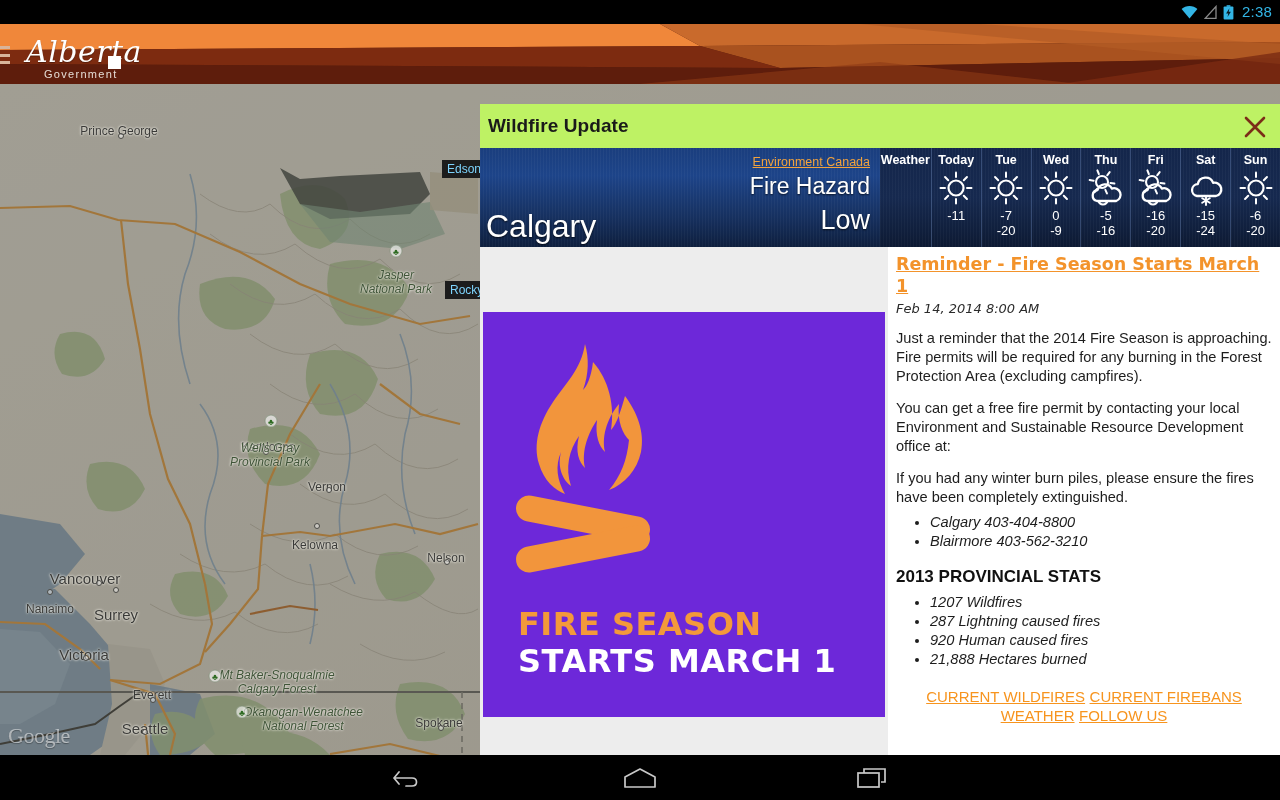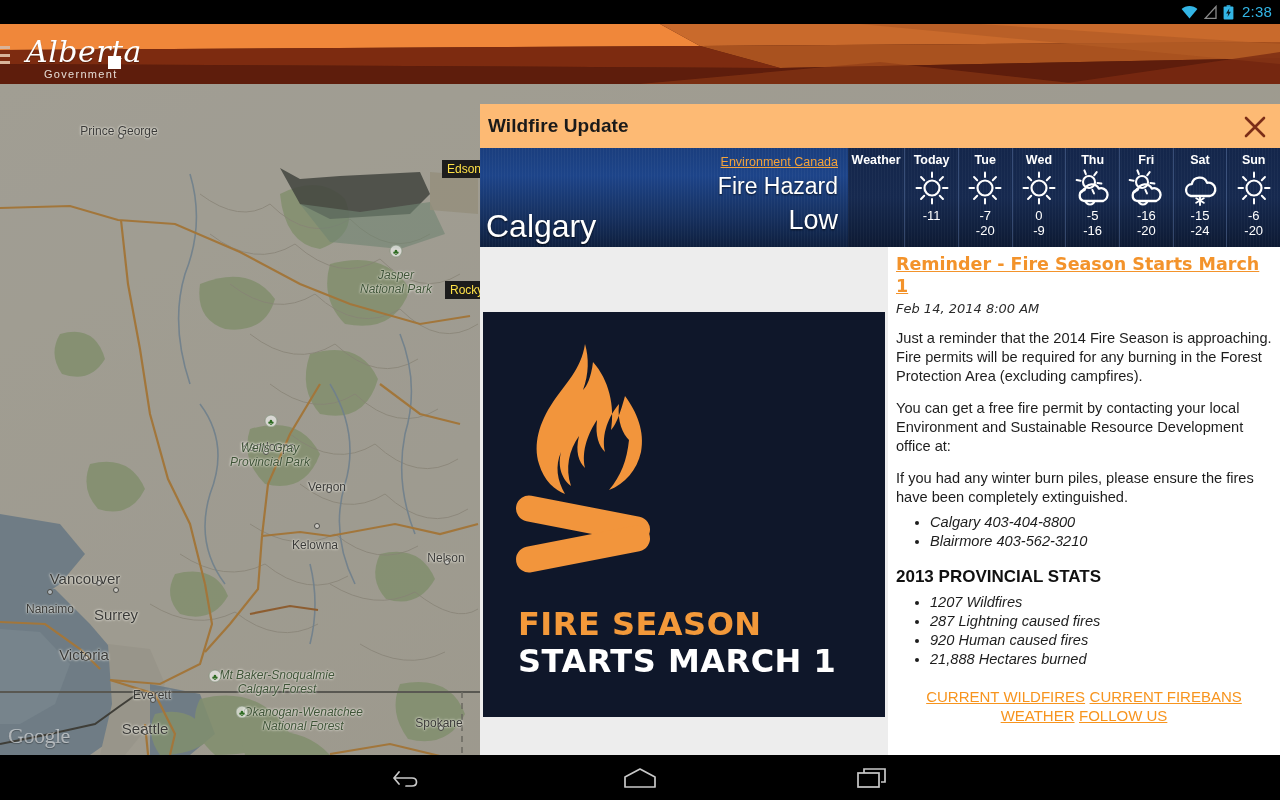--- a/index.html
+++ b/index.html
@@ -40,21 +40,21 @@
     border:1.4px solid #4a4a46; background:rgba(255,255,255,.45);
     transform:translate(-50%,-50%);
   }
   .map-park-dot{
     position:absolute; width:13px; height:13px; border-radius:50%;
     background:rgba(255,255,255,.6); border:1px solid rgba(90,110,80,.5);
     transform:translate(-50%,-50%); display:flex; align-items:center; justify-content:center;
     font-size:9px; color:#2e6b22;
   }
   .map-town-box{
-    position:absolute; background:#1c1c1c; color:#fde047; font-size:12px;
+    position:absolute; background:#1c1c1c; color:#7dd3fc; font-size:12px;
     padding:2px 5px; white-space:nowrap;
   }
   #google-wm{
     position:absolute; left:8px; bottom:6px; font-size:22px; color:rgba(255,255,255,.55);
     font-family:"Liberation Serif", serif; letter-spacing:-.5px;
     text-shadow:0 1px 1px rgba(0,0,0,.35);
   }
 
   
   #ab-header{
@@ -80,35 +80,35 @@
     display:flex; flex-direction:column; justify-content:space-between;
   }
   #ab-menu i{ display:block; height:3px; background:#d8b49a; }
 
   
   #dialog{
     position:absolute; left:480px; top:80px; width:800px; height:675px;
     background:#ededed; overflow:hidden;
   }
   #dialog-titlebar{
-    position:relative; height:44px; background:#fdba74;
+    position:relative; height:44px; background:#bef264;
     display:flex; align-items:center; padding:0 0 0 8px;
   }
   #dialog-title{
     font-size:19px; font-weight:bold; color:#1a1a1a; letter-spacing:.1px;
   }
   #dialog-close{
     position:absolute; right:8px; top:6px; width:34px; height:34px;
     display:flex; align-items:center; justify-content:center; cursor:pointer;
   }
 
   
   #strip{ display:flex; height:99px; }
   #hazard{
-    position:relative; width:368px;
+    position:relative; width:400px;
     background:linear-gradient(180deg,#1a3e7e 0%,#1d4489 28%,#16305f 70%,#0e1f3e 100%);
     overflow:hidden;
   }
   #hazard .stripes{
     position:absolute; inset:0;
     background:repeating-linear-gradient(90deg,rgba(255,255,255,.035) 0 1px,transparent 1px 3px);
   }
   #env-link{
     position:absolute; right:10px; top:7px; color:#f3a33c; font-size:12.5px;
     text-decoration:underline; cursor:pointer;
@@ -145,21 +145,21 @@
   .wx-day{ color:#fff; font-size:12.5px; font-weight:bold; line-height:14px; }
   .wx-icon{ height:40px; display:flex; align-items:center; justify-content:center; margin-top:1px; }
   .wx-hi{ color:#fff; font-size:13px; line-height:15px; }
   .wx-lo{ color:#fff; font-size:13px; line-height:15px; }
 
   
   #dialog-body{ display:flex; height:532px; background:#ededed; }
   #left-pane{ width:408px; position:relative; background:#ededed; }
   #poster{
     position:absolute; left:3px; top:65px; width:402px; height:405px;
-    background:#0f172a; overflow:hidden;
+    background:#6d28d9; overflow:hidden;
   }
   #poster-art{ position:absolute; left:30px; top:28px; width:150px; height:250px; }
   #poster-line1{
     position:absolute; left:35px; top:293px; color:#f3993a;
     font-size:32px; font-weight:bold; letter-spacing:.5px;
     font-family:"DejaVu Sans", sans-serif;
   }
   #poster-line2{
     position:absolute; left:35px; top:330px; color:#fff;
     font-size:32px; font-weight:bold; letter-spacing:.5px;

